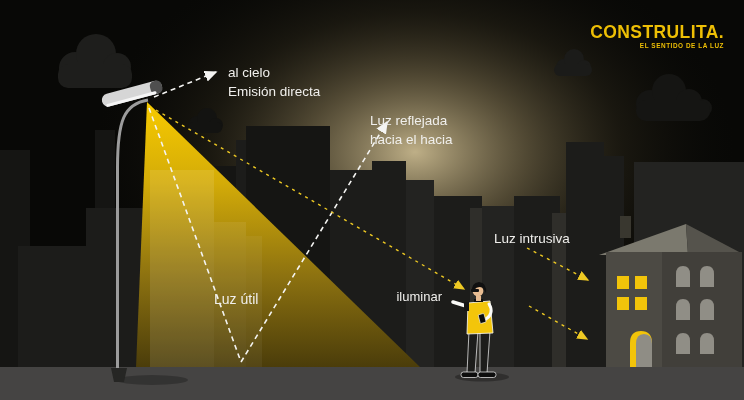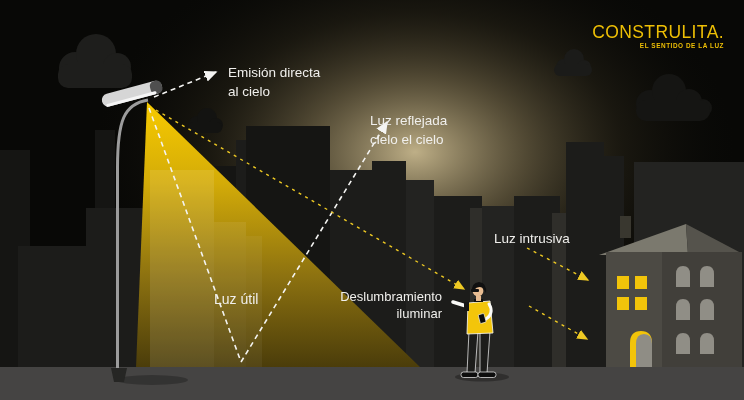--- a/index.html
+++ b/index.html
@@ -11,21 +11,21 @@
   }
   #scene{position:absolute;left:0;top:0;}
   .lbl{position:absolute;color:#f0efec;font-size:13.5px;line-height:19px;white-space:nowrap;}
   .lbl .ln{display:block;}
   #lbl-resplandor{
     position:absolute;left:391px;top:55px;color:#f2c41c;font-size:15px;
     font-weight:bold;letter-spacing:1.4px;white-space:nowrap;
   }
   #lbl-deslumbramiento{left:330px;top:288px;width:112px;text-align:right;font-size:13px;line-height:17px;white-space:normal;}
   #logo{position:absolute;right:20px;top:23px;text-align:right;color:#eebf05;}
-  #logo .name{font-size:17.5px;font-weight:400;letter-spacing:.4px;line-height:18px;}
+  #logo .name{font-size:17.5px;font-weight:700;letter-spacing:.4px;line-height:18px;}
   #logo .tagline{font-size:6.4px;font-weight:bold;letter-spacing:.55px;margin-top:1px;}
 </style>
 </head>
 <body>
 
 <div id="stage">
 
   <svg id="scene" width="744" height="400" viewBox="0 0 744 400">
     <defs>
       <radialGradient id="glow">
@@ -169,34 +169,33 @@
       <path d="M489,304 C493,310 491,316 486,319" stroke="#fbfbf8" stroke-width="3" fill="none" stroke-linecap="round"></path>
       <rect x="479" y="314" width="6" height="9" rx="1" fill="#0c0c0c" stroke="#fbfbf8" stroke-width="0.6" transform="rotate(-15 482 318)"></rect>
       <rect x="476" y="296" width="5" height="5" fill="#e9bd92"></rect>
       <circle cx="478" cy="291" r="5.4" fill="#e9bd92"></circle>
       <path d="M472,292 Q471,283 479,282 Q487,283 486,293 L483,288 Q478,285 474,290 Z" fill="#101010"></path>
       <rect x="471" y="289" width="8" height="3" rx="1" fill="#111"></rect>
     </g>
   </svg>
 
   <div class="lbl" id="lbl-emision" style="left:228px;top:63px;">
+    <span class="ln">al cielo</span>
     <span class="ln">Emisión directa</span>
-    <span class="ln">al cielo</span>
   </div>
 
 
   <div class="lbl" id="lbl-reflejada" style="left:370px;top:111px;">
     <span class="ln">Luz reflejada</span>
-    <span class="ln">cielo el cielo</span>
+    <span class="ln">hacia el hacia</span>
   </div>
 
   <div class="lbl" style="left:214px;top:242px;font-size:14px;margin-top:48px;">Luz útil</div>
 
   <div class="lbl" id="lbl-deslumbramiento">
-    <span class="ln">Deslumbramiento</span>
     <span class="ln">iluminar</span>
   </div>
 
   <div class="lbl" style="left:494px;top:229px;text-align:right;">Luz intrusiva</div>
 
 
   <div id="logo">
     <div class="name">CONSTRULITA.</div>
     <div class="tagline">EL SENTIDO DE LA LUZ</div>
   </div>

